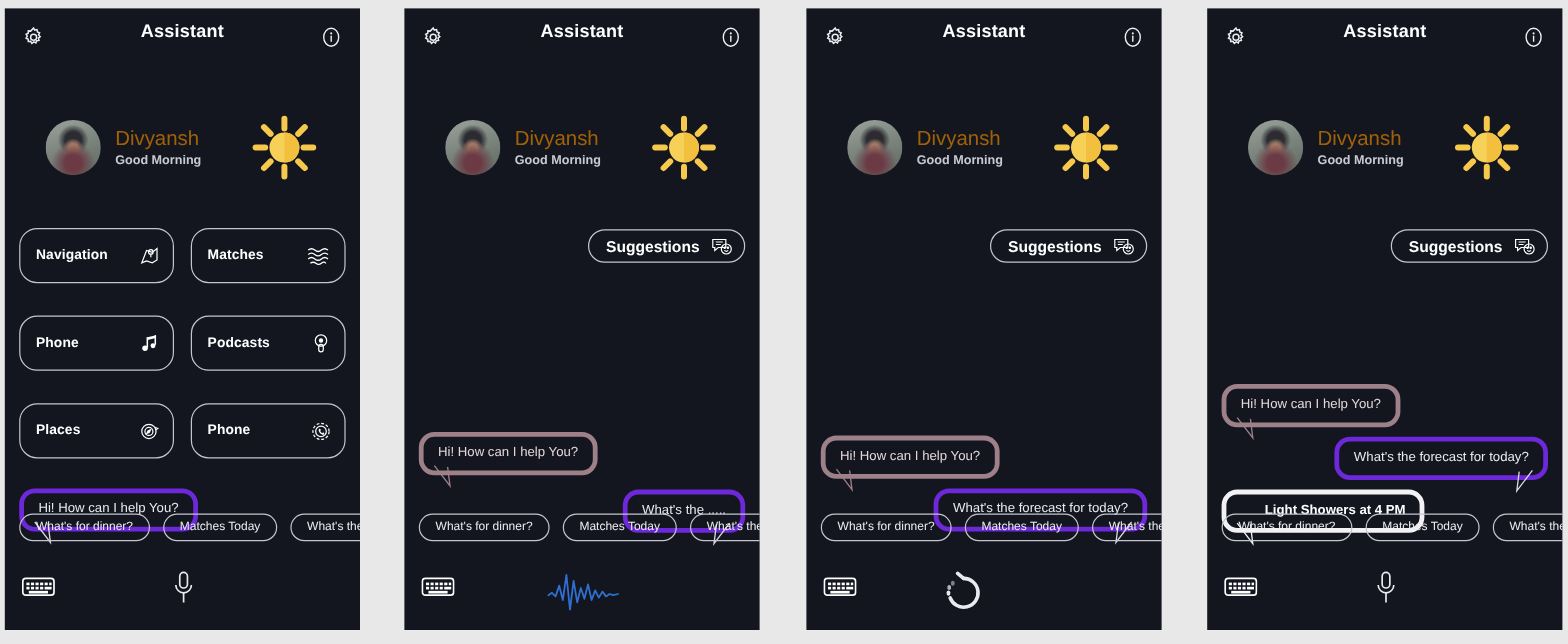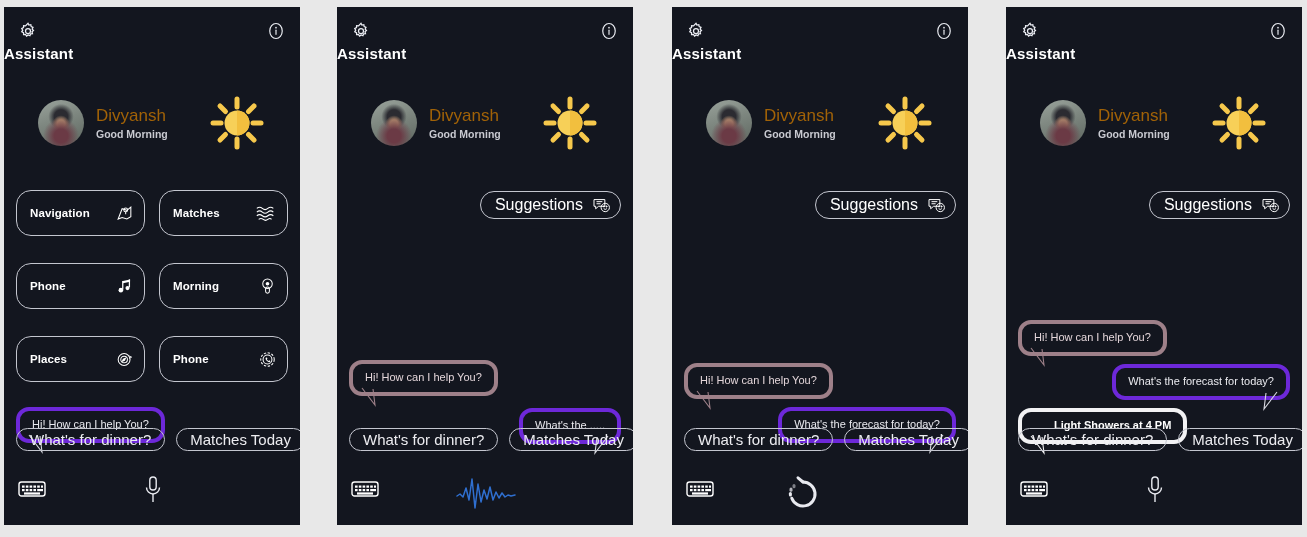--- a/index.html
+++ b/index.html
@@ -29,23 +29,22 @@
 
   
   .hdr {
     position: absolute; top: 0; left: 0; right: 0; height: 48px;
     display: flex; align-items: center; justify-content: space-between;
     padding: 0 14px;
   }
   .hdr-title {
     font-size: 15px; font-weight: bold; color: #ffffff;
     letter-spacing: .2px;
-    position: absolute; left: 0; right: 0; text-align: left;
+    position: absolute; left: 0; right: 0; text-align: center;
     top: 11px;
-    margin-top: 27px;
   }
   .hdr .ico-btn { position: relative; z-index: 2; line-height: 0; }
 
   
   .greet {
     position: absolute; top: 83px; left: 34px; right: 20px; height: 66px;
     display: flex; align-items: center;
   }
   .avatar {
     width: 46px; height: 46px; border-radius: 50%;
@@ -79,21 +78,21 @@
     font-size: 11.5px; font-weight: bold; color: #ffffff; letter-spacing: .1px;
   }
   .menu-btn .mi { margin-left: auto; line-height: 0; }
 
   
   .sugg {
     position: absolute; top: 184px; right: 12px;
     height: 28px; border: 1px solid #c4c6cf; border-radius: 14px;
     display: flex; align-items: center; padding: 0 8px 0 14px;
   }
-  .sugg .lbl { font-size: 16px; font-weight: normal; color: #fff; text-align: right; }
+  .sugg .lbl { font-size: 13px; font-weight: bold; color: #fff; text-align: right; }
   .sugg .mi { margin-left: 8px; line-height: 0; }
 
   
   .bubble {
     position: absolute;
     border: 4px solid #6d28d9;
     border-radius: 13px;
     padding: 7px 12px 8px;
     font-size: 11px;
     color: #e9e9ee;
@@ -108,21 +107,21 @@
 
   
   .chips {
     position: absolute; left: 12px; bottom: 74px;
     display: flex; gap: 11px; white-space: nowrap;
   }
   .chip {
     height: 23px;
     border: 1px solid #c4c6cf; border-radius: 12px;
     display: flex; align-items: center; padding: 0 13px;
-    font-size: 15px; color: #ececf0; flex: 0 0 auto;
+    font-size: 10px; color: #ececf0; flex: 0 0 auto;
   }
 
   
   .botbar {
     position: absolute; left: 0; right: 0; bottom: 8px; height: 46px;
   }
   .kbd  { position: absolute; left: 14px;  top: 8px; line-height: 0; }
   .mic  { position: absolute; left: 136px; top: 2px; line-height: 0; }
   .wave { position: absolute; left: 118px; top: 4px; line-height: 0; }
   .spin { position: absolute; left: 110px; top: 4px; line-height: 0; }
@@ -202,21 +201,21 @@
           <svg width="19" height="19" viewBox="0 0 24 24" fill="#fff">
             <path d="M10 5l9-2v3l-9 2z"></path>
             <rect x="9" y="5" width="1.6" height="11"></rect>
             <rect x="17.4" y="3" width="1.6" height="10"></rect>
             <circle cx="7.4" cy="16.6" r="2.9"></circle>
             <circle cx="15.8" cy="14" r="2.6"></circle>
           </svg>
         </span>
       </div>
       <div class="menu-btn">
-        <span class="lbl">Morning</span>
+        <span class="lbl">Podcasts</span>
         <span class="mi">
           <svg width="19" height="19" viewBox="0 0 24 24" fill="none" stroke="#fff" stroke-width="1.3">
             <circle cx="12" cy="8.5" r="6"></circle>
             <circle cx="12" cy="8.5" r="2.3" fill="#fff" stroke="none"></circle>
             <rect x="9.6" y="12.5" width="4.8" height="8" rx="2.4"></rect>
           </svg>
         </span>
       </div>
       <div class="menu-btn">
         <span class="lbl">Places</span>

